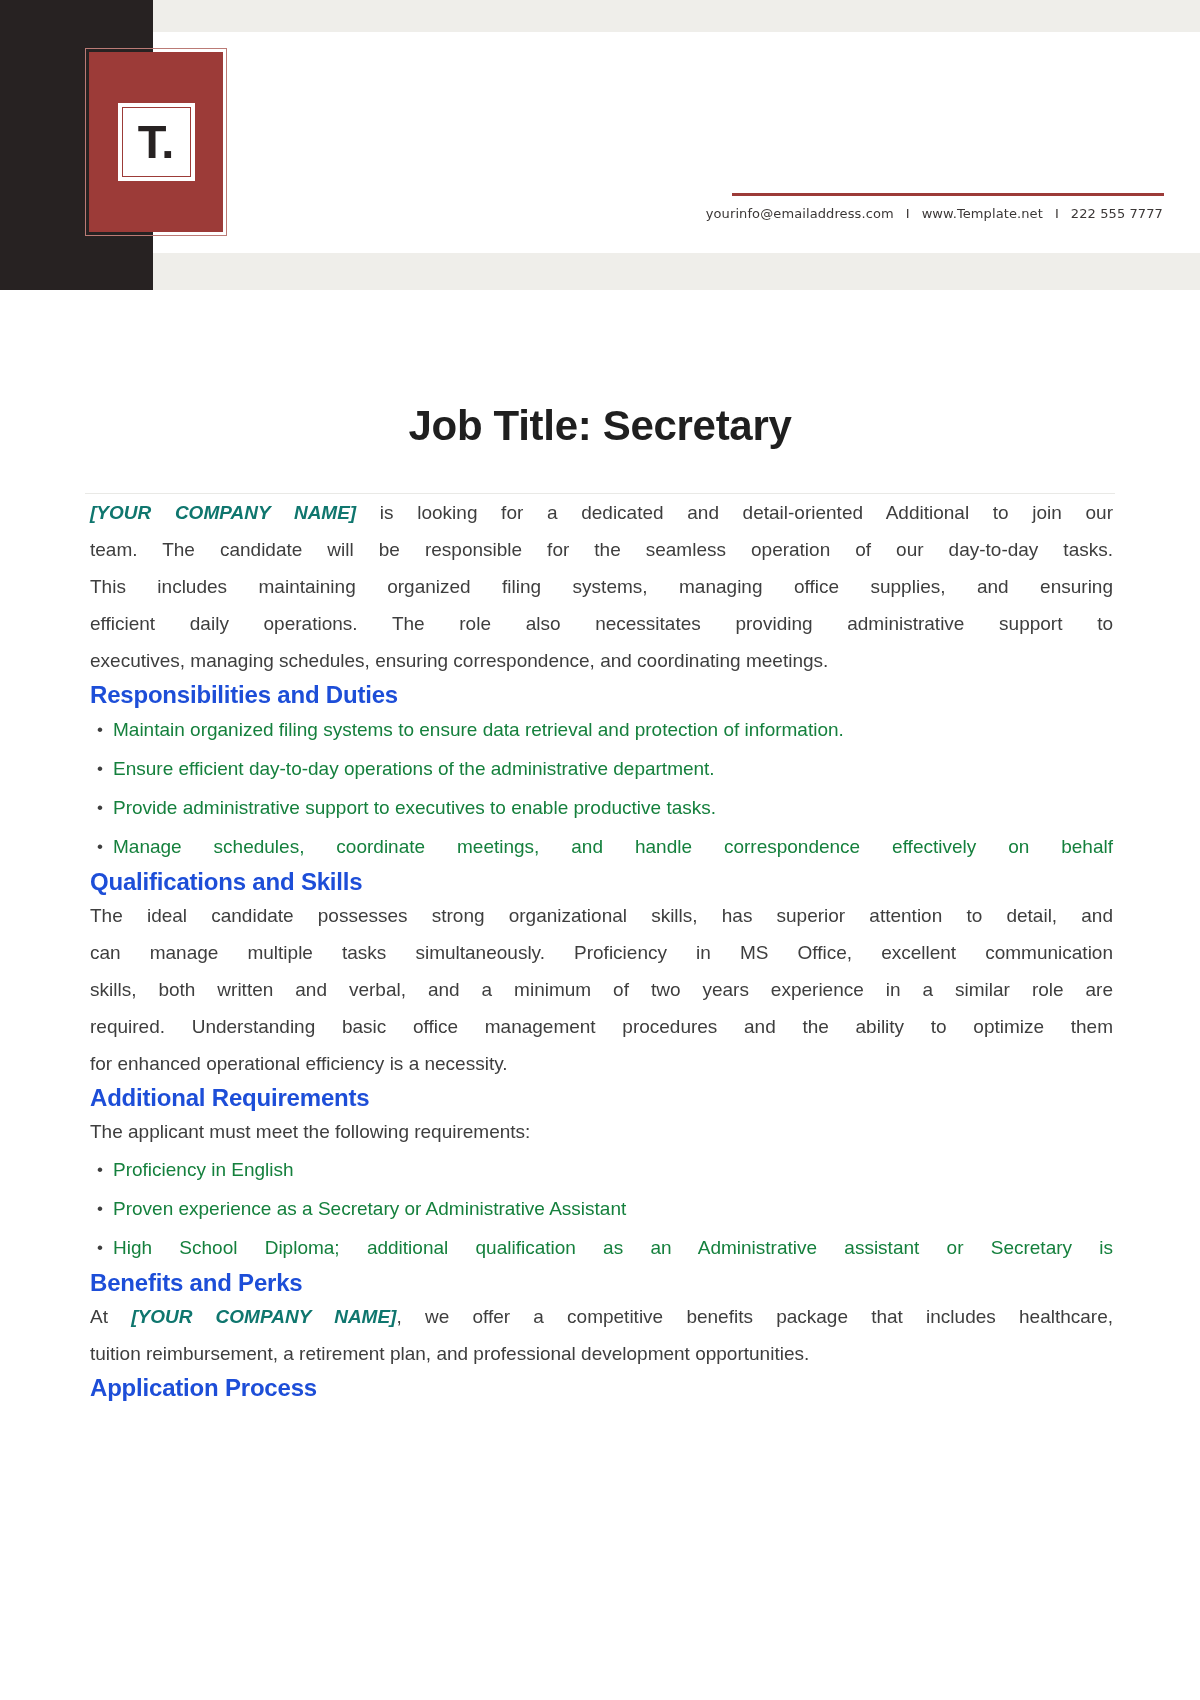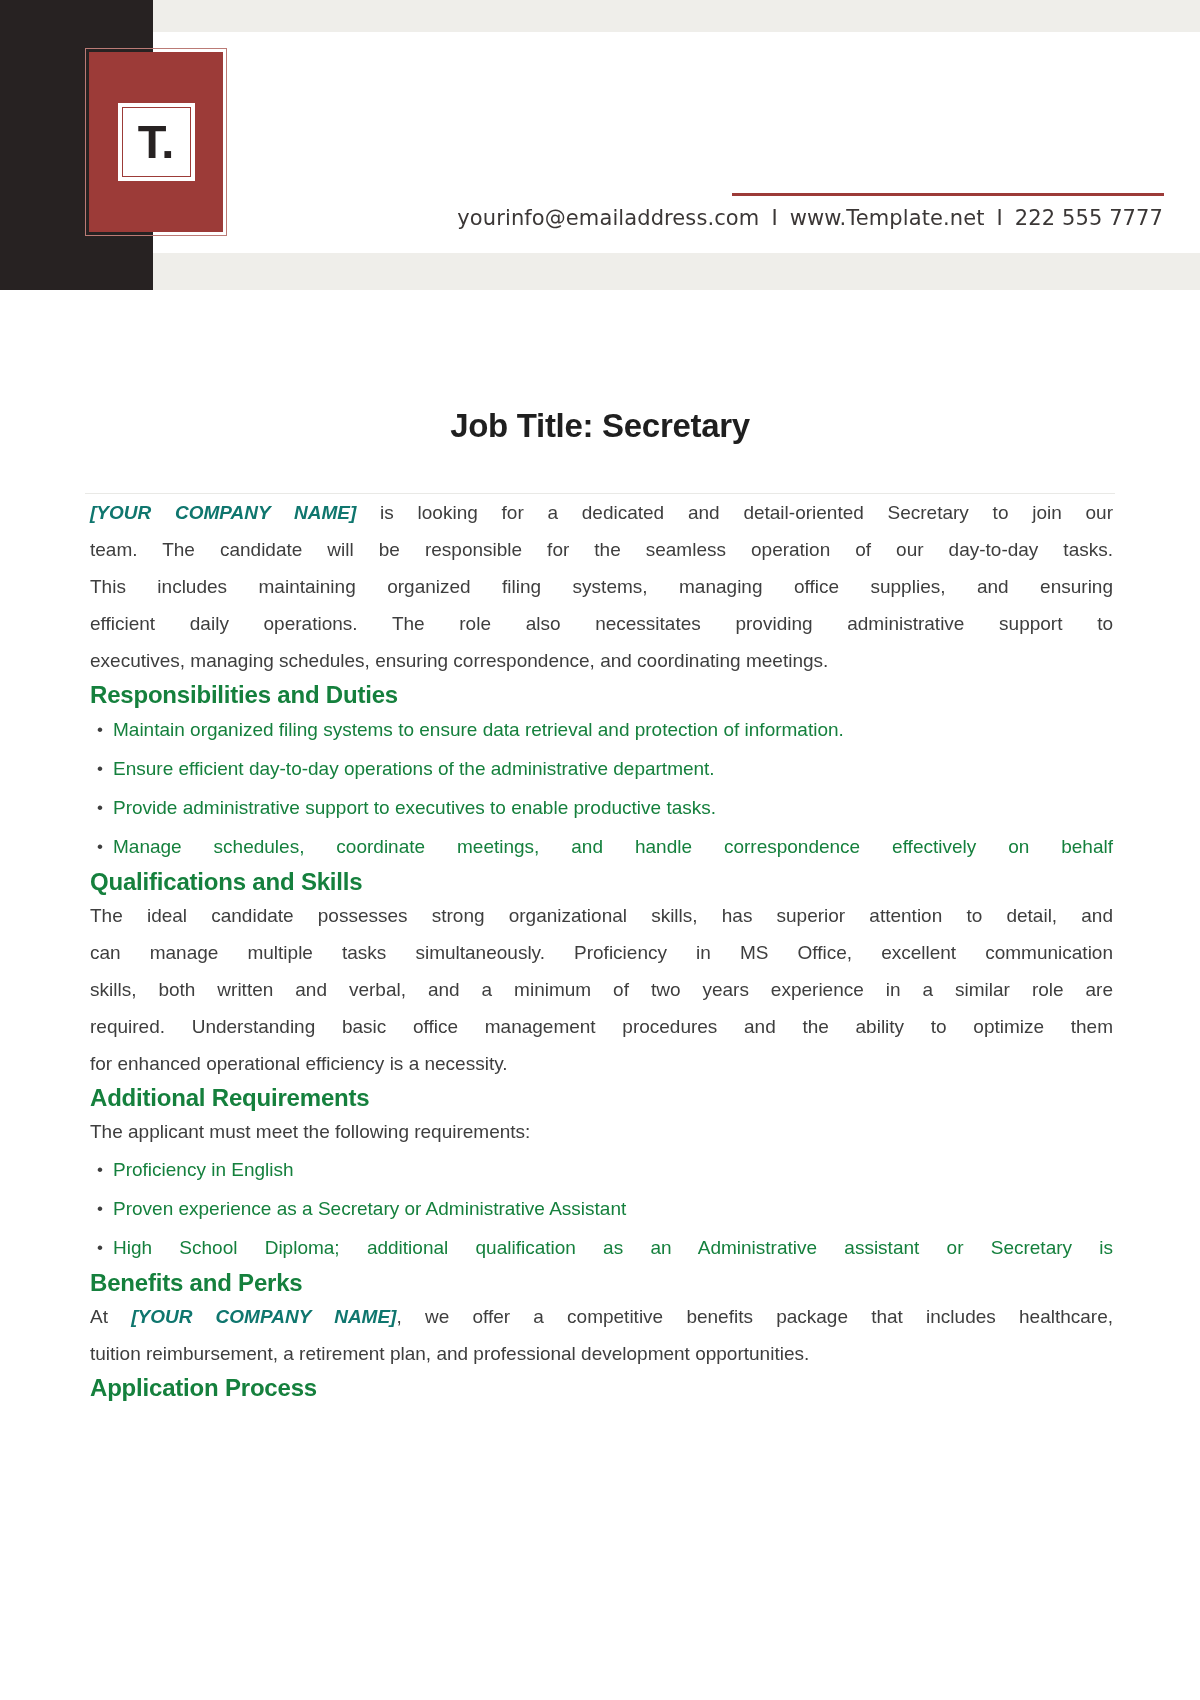--- a/index.html
+++ b/index.html
@@ -30,38 +30,38 @@
     display:flex;align-items:center;justify-content:center;
   }
   .logo-letter{
     font-size:47px;line-height:78px;font-weight:bold;
     color:#272222;letter-spacing:0px;
   }
   .red-rule{position:absolute;left:732px;top:193px;width:432px;height:3px;background:#9c3b38;}
   .contact{
     position:absolute;right:37px;top:206px;
     font-family:"DejaVu Sans","Liberation Sans",sans-serif;
-    font-size:21px;color:#3b3736;white-space:nowrap;letter-spacing:0.1px;
+    font-size:13px;color:#3b3736;white-space:nowrap;letter-spacing:0.1px;
   }
   .contact .sep{margin:0 12px;color:#3b3736;}
   
   .content{margin:0 87px 0 90px;}
   .doc-title{
     margin:112px 0 0 0;
-    font-size:33px;line-height:48px;font-weight:bold;
+    font-size:42px;line-height:48px;font-weight:bold;
     letter-spacing:-0.3px;text-align:center;color:#1f1f1f;
   }
   .divider{margin:43px 85px 0 85px;height:1px;background:#e9e9e6;}
   p.para{margin:0;font-size:19px;line-height:37px;color:#3e3e3e;}
   .jl{display:block;text-align:justify;text-align-last:justify;}
   .ll{display:block;text-align:left;}
   b.inline-bold{color:#0f766e;font-style:italic;}
   h2.sec{
     margin:0;font-size:24px;line-height:31px;font-weight:bold;
-    color:#15803d;letter-spacing:-0.2px;
+    color:#1d4ed8;letter-spacing:-0.2px;
   }
   ul.blist{
     margin:0;padding:0;list-style:none;
     font-size:19px;line-height:39px;color:#15803d;
   }
   ul.blist li{position:relative;padding-left:23px;}
   ul.blist li::before{
     content:"\2022";
     position:absolute;left:7px;top:0;
     font-size:17px;color:#3e3e3e;
@@ -100,21 +100,21 @@
       <span>yourinfo@emailaddress.com</span><span class="sep">I</span><span>www.Template.net</span><span class="sep">I</span><span>222 555 7777</span>
     </div>
   </div>
 
   <h1 class="doc-title">Job Title: Secretary</h1>
   <div class="divider"></div>
 
   <div class="content">
 
     <p class="para mt-p1">
-      <span class="jl"><b class="inline-bold">[YOUR COMPANY NAME]</b><span> is looking for a dedicated and detail-oriented Secretary to join our</span></span>
+      <span class="jl"><b class="inline-bold">[YOUR COMPANY NAME]</b><span> is looking for a dedicated and detail-oriented Additional to join our</span></span>
       <span class="jl">team. The candidate will be responsible for the seamless operation of our day-to-day tasks.</span>
       <span class="jl">This includes maintaining organized filing systems, managing office supplies, and ensuring</span>
       <span class="jl">efficient daily operations. The role also necessitates providing administrative support to</span>
       <span class="ll">executives, managing schedules, ensuring correspondence, and coordinating meetings.</span>
     </p>
 
     <h2 class="sec mt-rd">Responsibilities and Duties</h2>
     <ul class="blist mt-ul1">
       <li>
           <span class="ll">Maintain organized filing systems to ensure data retrieval and protection of information.</span>

